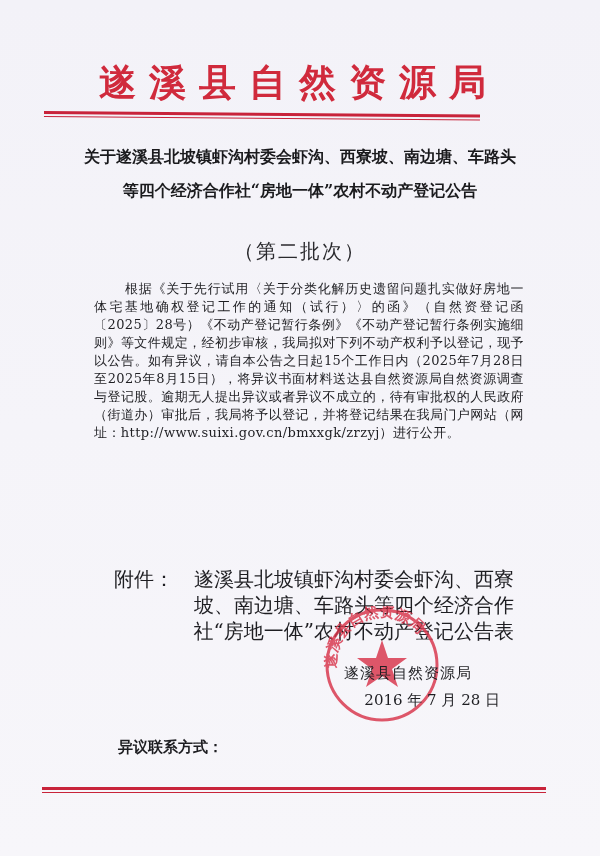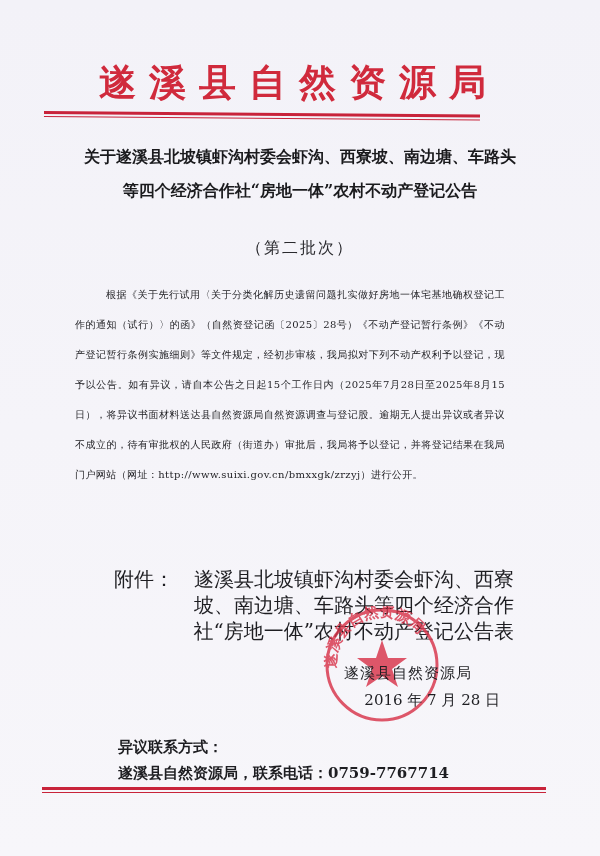--- a/index.html
+++ b/index.html
@@ -21,25 +21,25 @@
   .rule-top .thick, .rule-bottom .thick { height: 3px; background: #c8233a; }
   .rule-top .thin, .rule-bottom .thin { height: 1px; background: #c8233a; margin-top: 2px; }
   .rule-top { transform: rotate(0.45deg); transform-origin: left center; }
   .doc-title {
     position: absolute; left: 80px; top: 140px; width: 440px;
     text-align: center; font-weight: bold; font-size: 16px; line-height: 34px;
     color: #1a1a1d;
   }
   .doc-subtitle {
     position: absolute; left: 200px; top: 238px; width: 200px;
-    text-align: center; font-size: 16px; color: #2a2a2e; letter-spacing: 2px;
+    text-align: center; font-size: 20px; color: #2a2a2e; letter-spacing: 2px;
   }
   .body-text {
-    position: absolute; left: 75px; top: 280px; width: 430px;
-    font-size: 10px; line-height: 30px; text-align: justify;
+    position: absolute; left: 94px; top: 280px; width: 430px;
+    font-size: 13px; line-height: 18px; text-align: justify;
     text-indent: 31px; letter-spacing: 0.4px;
   }
   .attachment {
     position: absolute; left: 114px; top: 566px; width: 400px;
     font-size: 20px; line-height: 26px; display: flex;
   }
   .attachment .label { white-space: nowrap; }
   .attachment .content { flex: 1; text-align: right; }
   .signature {
     position: absolute; left: 300px; top: 660px; width: 200px;
@@ -86,20 +86,19 @@
     </text>
   </svg>
 
   <div class="signature">
     <div class="org">遂溪县自然资源局</div>
     <div>2016 年 7 月 28 日</div>
   </div>
 
   <div class="contact">
     <div>异议联系方式：</div>
-    <div>遂溪县自然资源局，联系电话：0759-7767714</div>
   </div>
 
   <div class="rule-bottom">
     <div class="thick"></div>
     <div class="thin"></div>
   </div>
 </div>
 
 </body></html>

